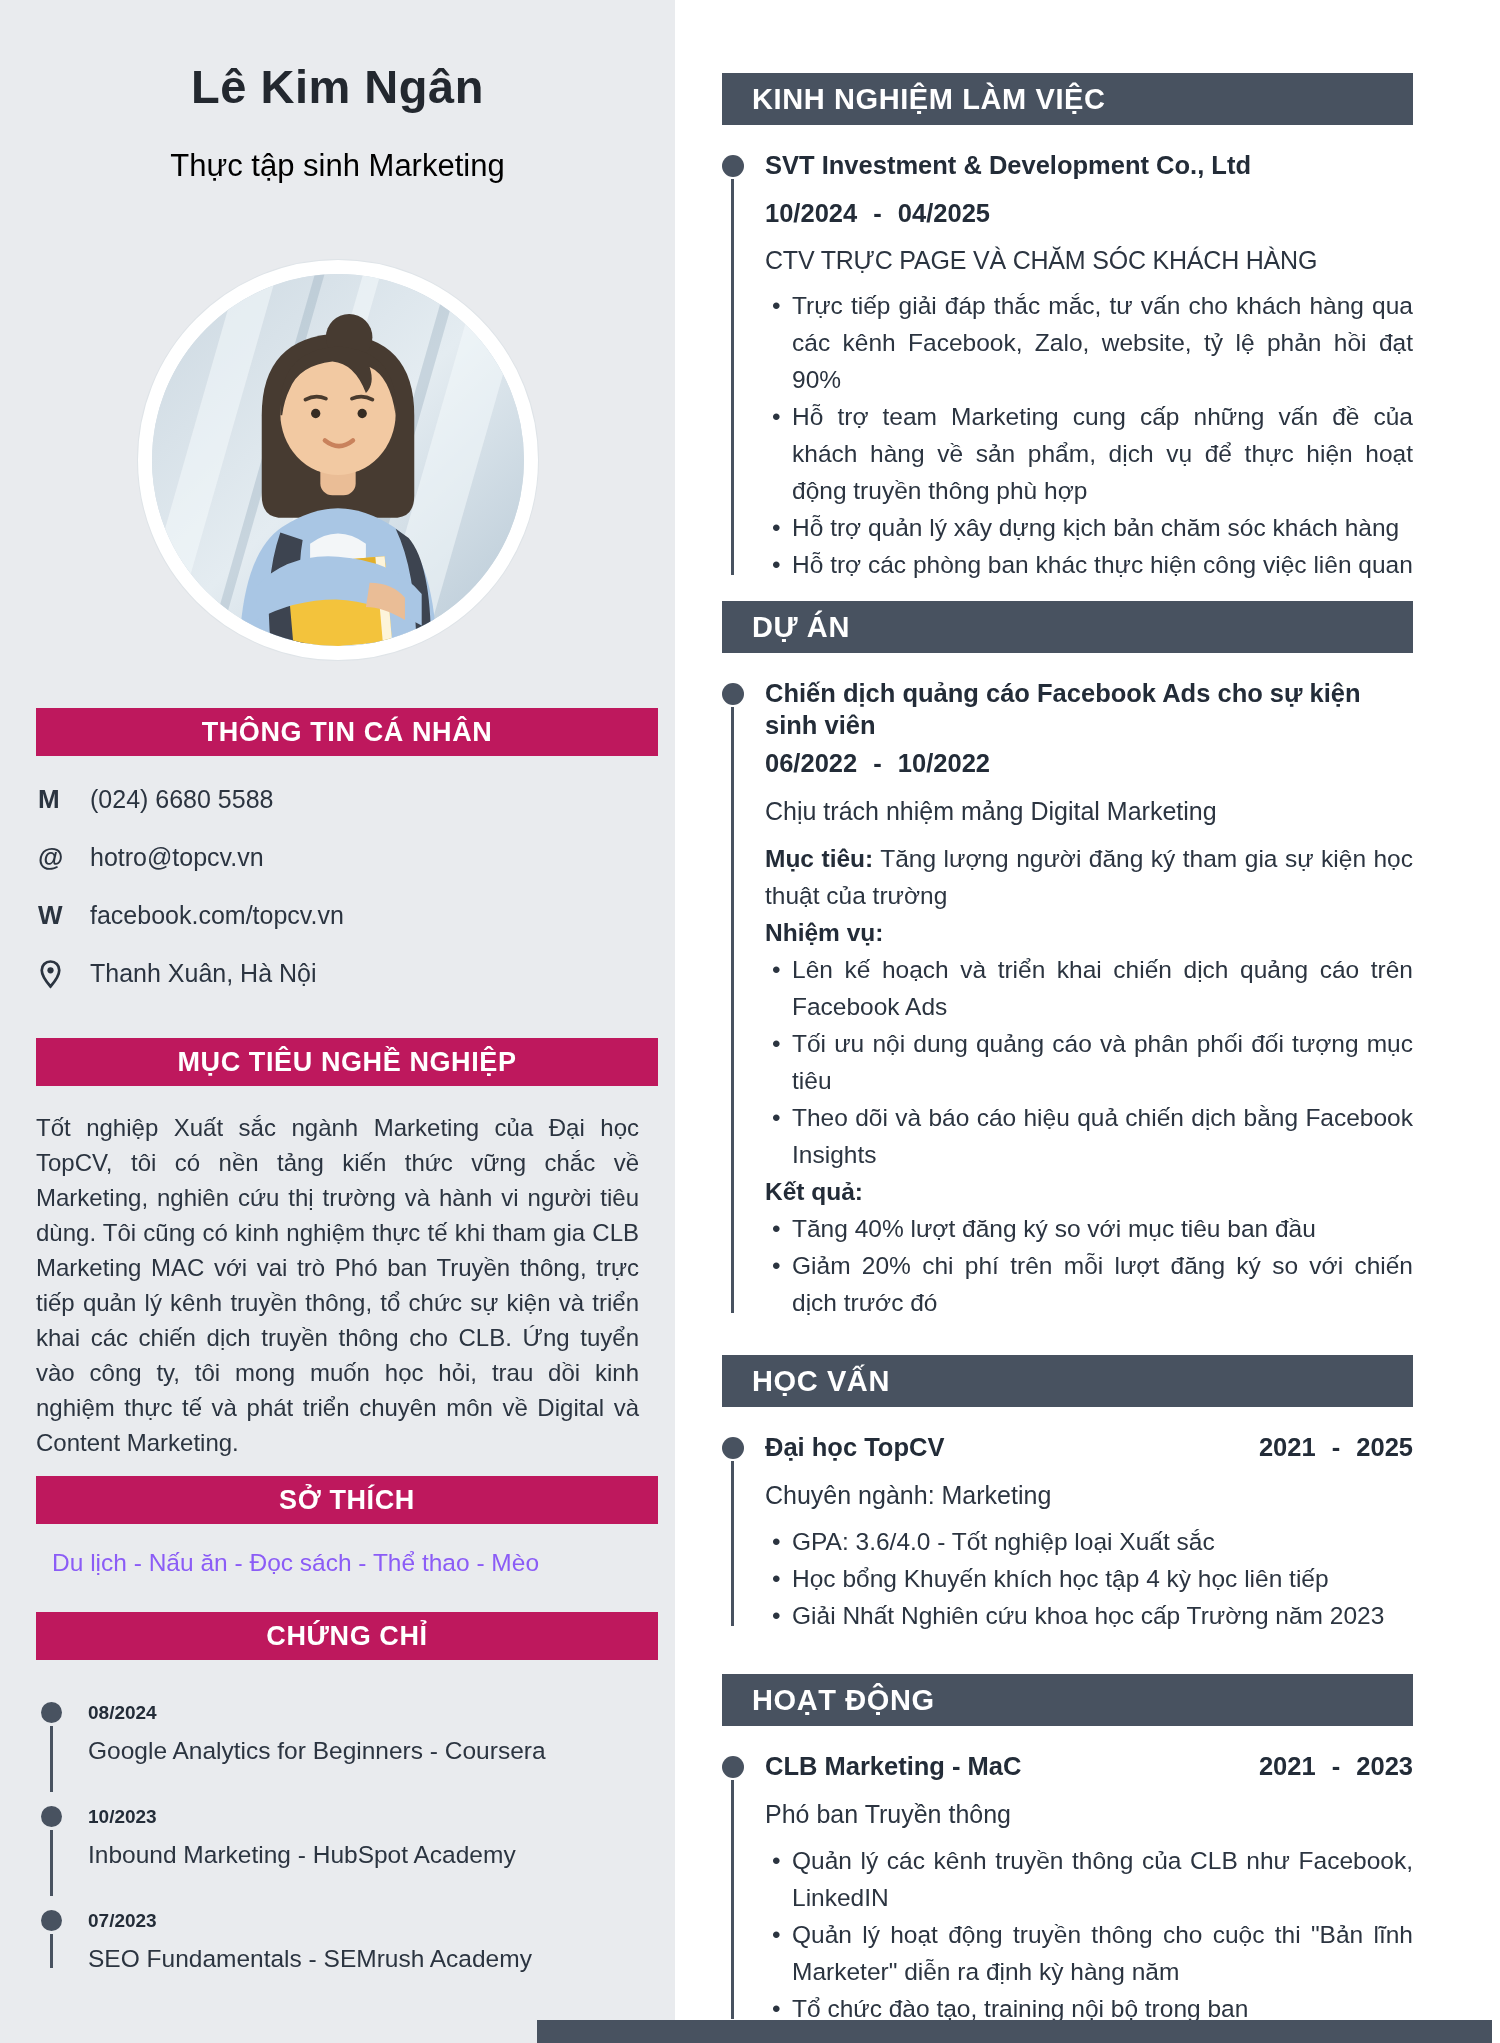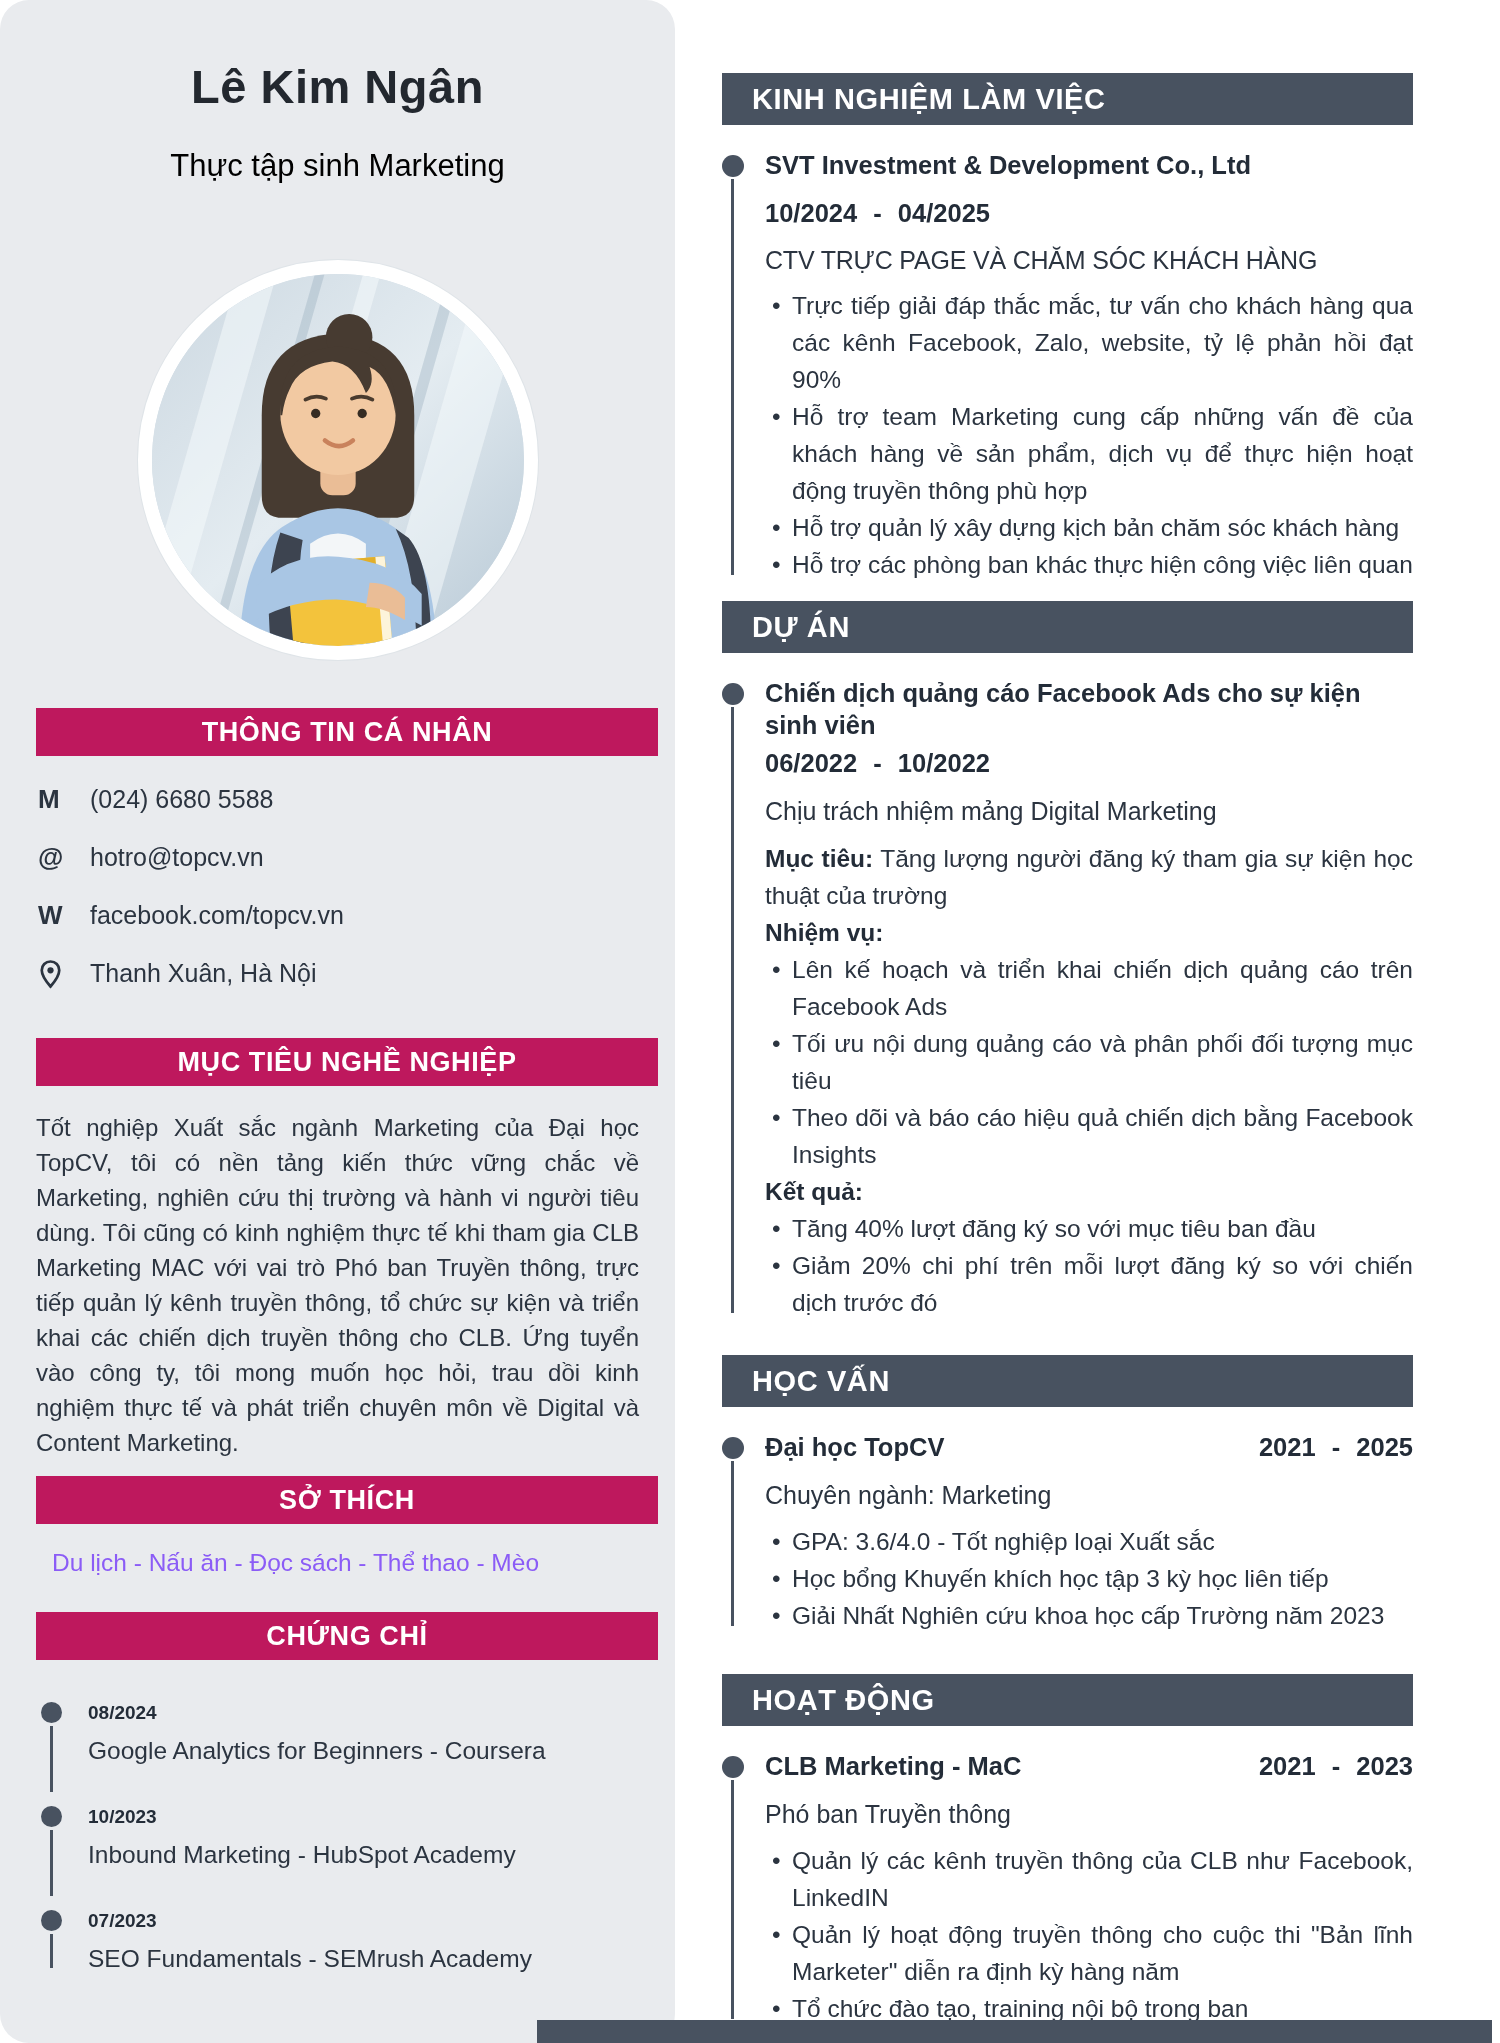--- a/index.html
+++ b/index.html
@@ -5,21 +5,21 @@
   * { margin:0; padding:0; box-sizing:border-box; }
   html,body { width:1500px; }
   body {
     height:2043px; position:relative; overflow:hidden;
     font-family:"Liberation Sans","DejaVu Sans",sans-serif;
     background:#ffffff; color:#2b3440;
   }
   .page { display:flex; width:1500px; height:2043px; }
 
   
-  .sidebar { width:675px; background:#e9ebee; padding-top:58px;border-radius:29px; }
+  .sidebar { width:675px; background:#e9ebee; padding-top:58px; }
   .name { font-size:47px; font-weight:800; line-height:58px; text-align:center; color:#23282f; letter-spacing:.5px; }
   .subtitle { font-size:31px; line-height:40px; text-align:center; color:#000000; margin-top:30px; }
 
   .photo-wrap { width:400px; height:400px; margin:74px auto 0; border-radius:50%;
     border:14px solid #ffffff; overflow:hidden; background:#cfdbe4; box-shadow:0 0 0 1px #dfe4e8; }
   .photo-wrap svg { display:block; }
 
   .side-bar-heading {
     margin:48px 17px 0 36px; height:48px; background:#be185d; color:#fff;
     display:flex; align-items:center; justify-content:center;
@@ -227,21 +227,21 @@
     <div class="entry">
       <span class="entry-dot"></span>
       <span class="entry-line"></span>
       <div class="entry-header">
         <span>Đại học TopCV</span>
         <span class="period">2021 - 2025</span>
       </div>
       <div class="sub-line">Chuyên ngành: Marketing</div>
       <div class="bullets">
         <div class="bullet">GPA: 3.6/4.0 - Tốt nghiệp loại Xuất sắc</div>
-        <div class="bullet">Học bổng Khuyến khích học tập 3 kỳ học liên tiếp</div>
+        <div class="bullet">Học bổng Khuyến khích học tập 4 kỳ học liên tiếp</div>
         <div class="bullet">Giải Nhất Nghiên cứu khoa học cấp Trường năm 2023</div>
       </div>
     </div>
 
     <div class="section-heading mt-activities">HOẠT ĐỘNG</div>
     <div class="entry">
       <span class="entry-dot"></span>
       <span class="entry-line"></span>
       <div class="entry-header">
         <span>CLB Marketing - MaC</span>

